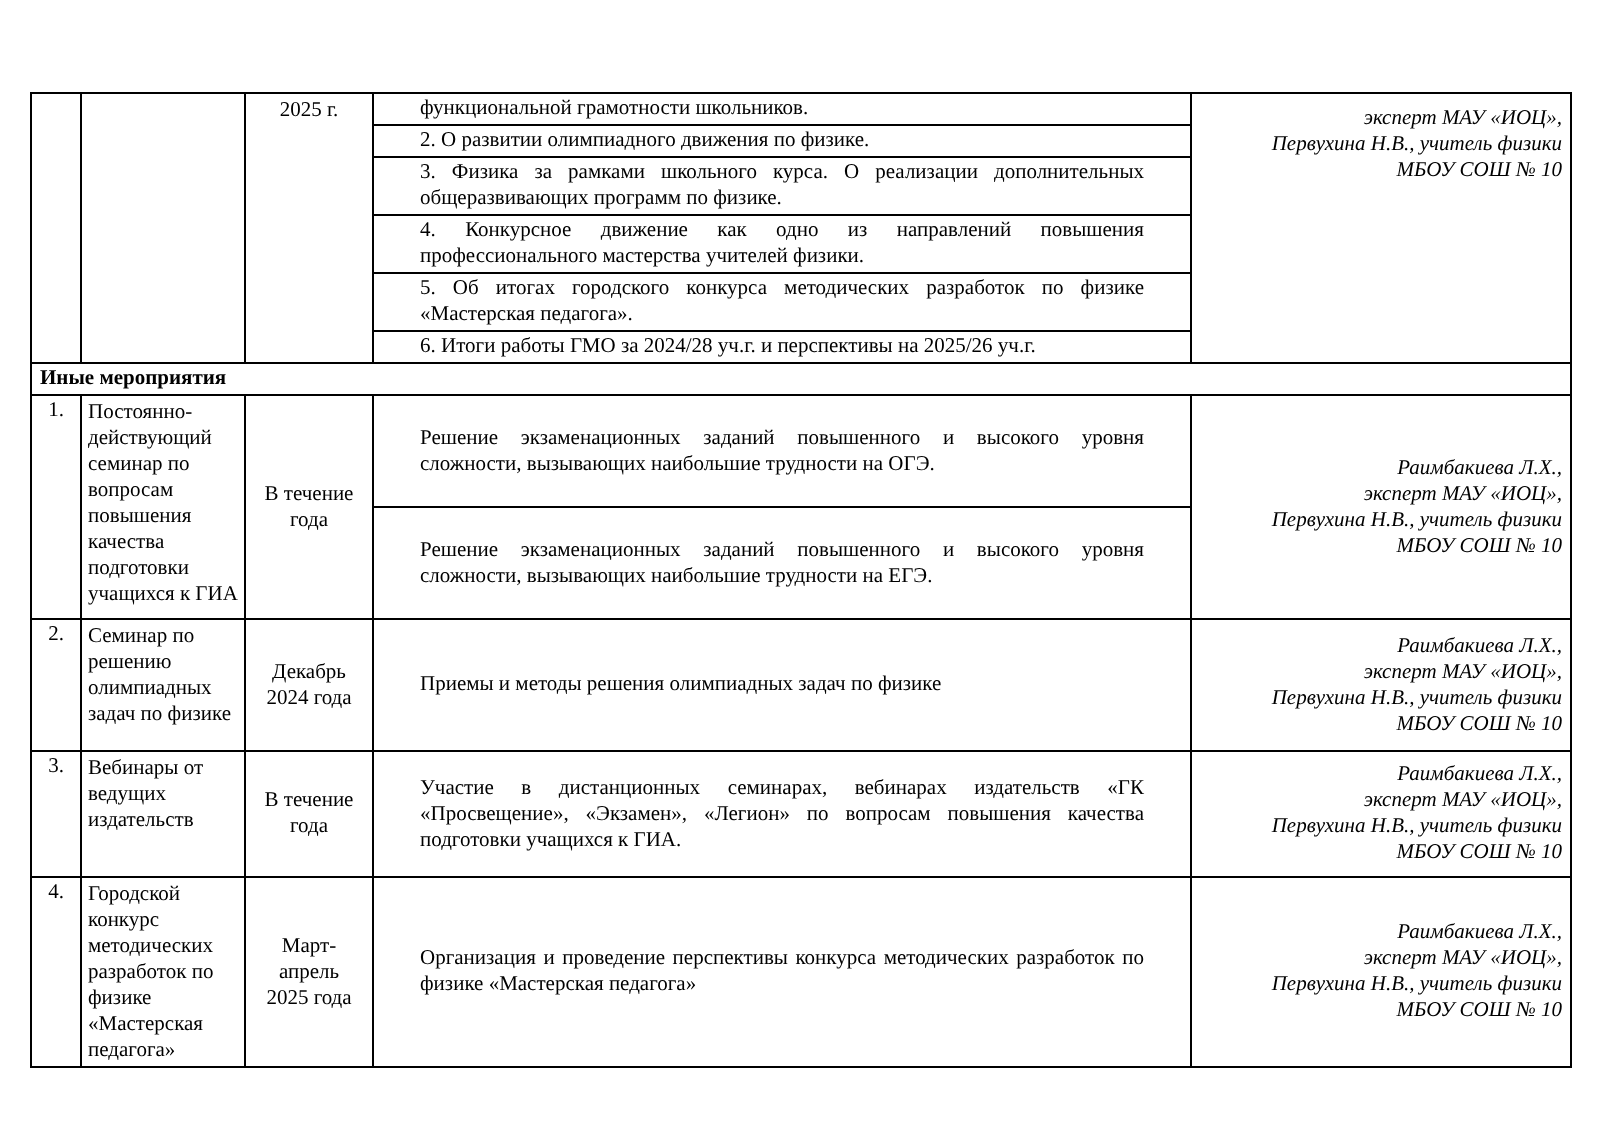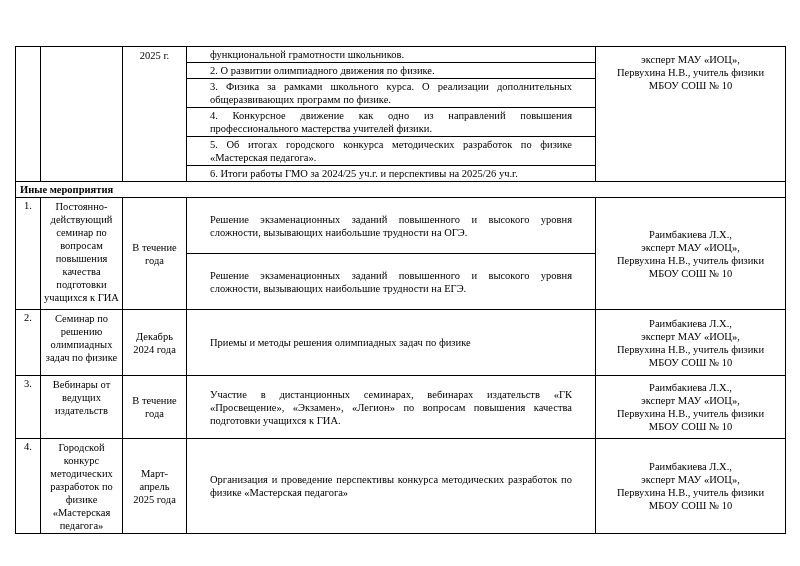--- a/index.html
+++ b/index.html
@@ -17,29 +17,29 @@
     margin: 46px 15px 0 15px;
   }
   td {
     border: 1px solid #000;
     vertical-align: middle;
     padding: 1px 3px;
     line-height: 1.24;
     overflow: hidden;
   }
   .c-num  { text-align: center; vertical-align: top; }
-  .c-name { text-align: center; vertical-align: top; overflow-wrap: break-word; padding-top: 2px; }
+  .c-name { text-align: left; vertical-align: top; overflow-wrap: break-word; padding-top: 2px; }
   .c-date { text-align: center; white-space: pre-line; }
   .c-date.v-top { vertical-align: top; padding-top: 2px; font-family: Liberation Serif, serif; }
   .c-topic { text-align: justify; padding: 1px 23px; }
   .c-topic.h56 { height: 56px; }
   .c-topic.h66 { height: 66px; }
   .c-topic.h63 { height: 63px; margin-left: 28px; }
   .c-topic.h80 { height: 80px; }
-  .c-resp { text-align: center; white-space: pre-line; padding: 2px 4px; }
+  .c-resp { text-align: right; white-space: pre-line; padding: 2px 4px; font-style: italic; }
   .c-resp.v-top { vertical-align: top; padding-top: 6px; }
   .section-row td {
     font-weight: bold;
     text-align: left;
     padding: 1px 4px;
     height: 15px;
     margin-left: 34px;
   }
 </style>
 </head>
@@ -70,21 +70,21 @@
   <tr>
     <td class="c-topic">3. Физика за рамками школьного курса. О реализации дополнительных общеразвивающих программ по физике.</td>
   </tr>
   <tr>
     <td class="c-topic">4. Конкурсное движение как одно из направлений повышения профессионального мастерства учителей физики.</td>
   </tr>
   <tr>
     <td class="c-topic">5. Об итогах городского конкурса методических разработок по физике «Мастерская педагога».</td>
   </tr>
   <tr>
-    <td class="c-topic">6. Итоги работы ГМО за 2024/25 уч.г. и перспективы на 2025/26 уч.г.</td>
+    <td class="c-topic">6. Итоги работы ГМО за 2024/28 уч.г. и перспективы на 2025/26 уч.г.</td>
   </tr>
 
   <tr class="section-row">
     <td colspan="5">Иные мероприятия</td>
   </tr>
 
   <tr>
     <td class="c-num" rowspan="2">1.</td>
     <td class="c-name" rowspan="2">Постоянно-действующий семинар по вопросам повышения качества подготовки учащихся к ГИА</td>
     <td class="c-date" rowspan="2">В течение

